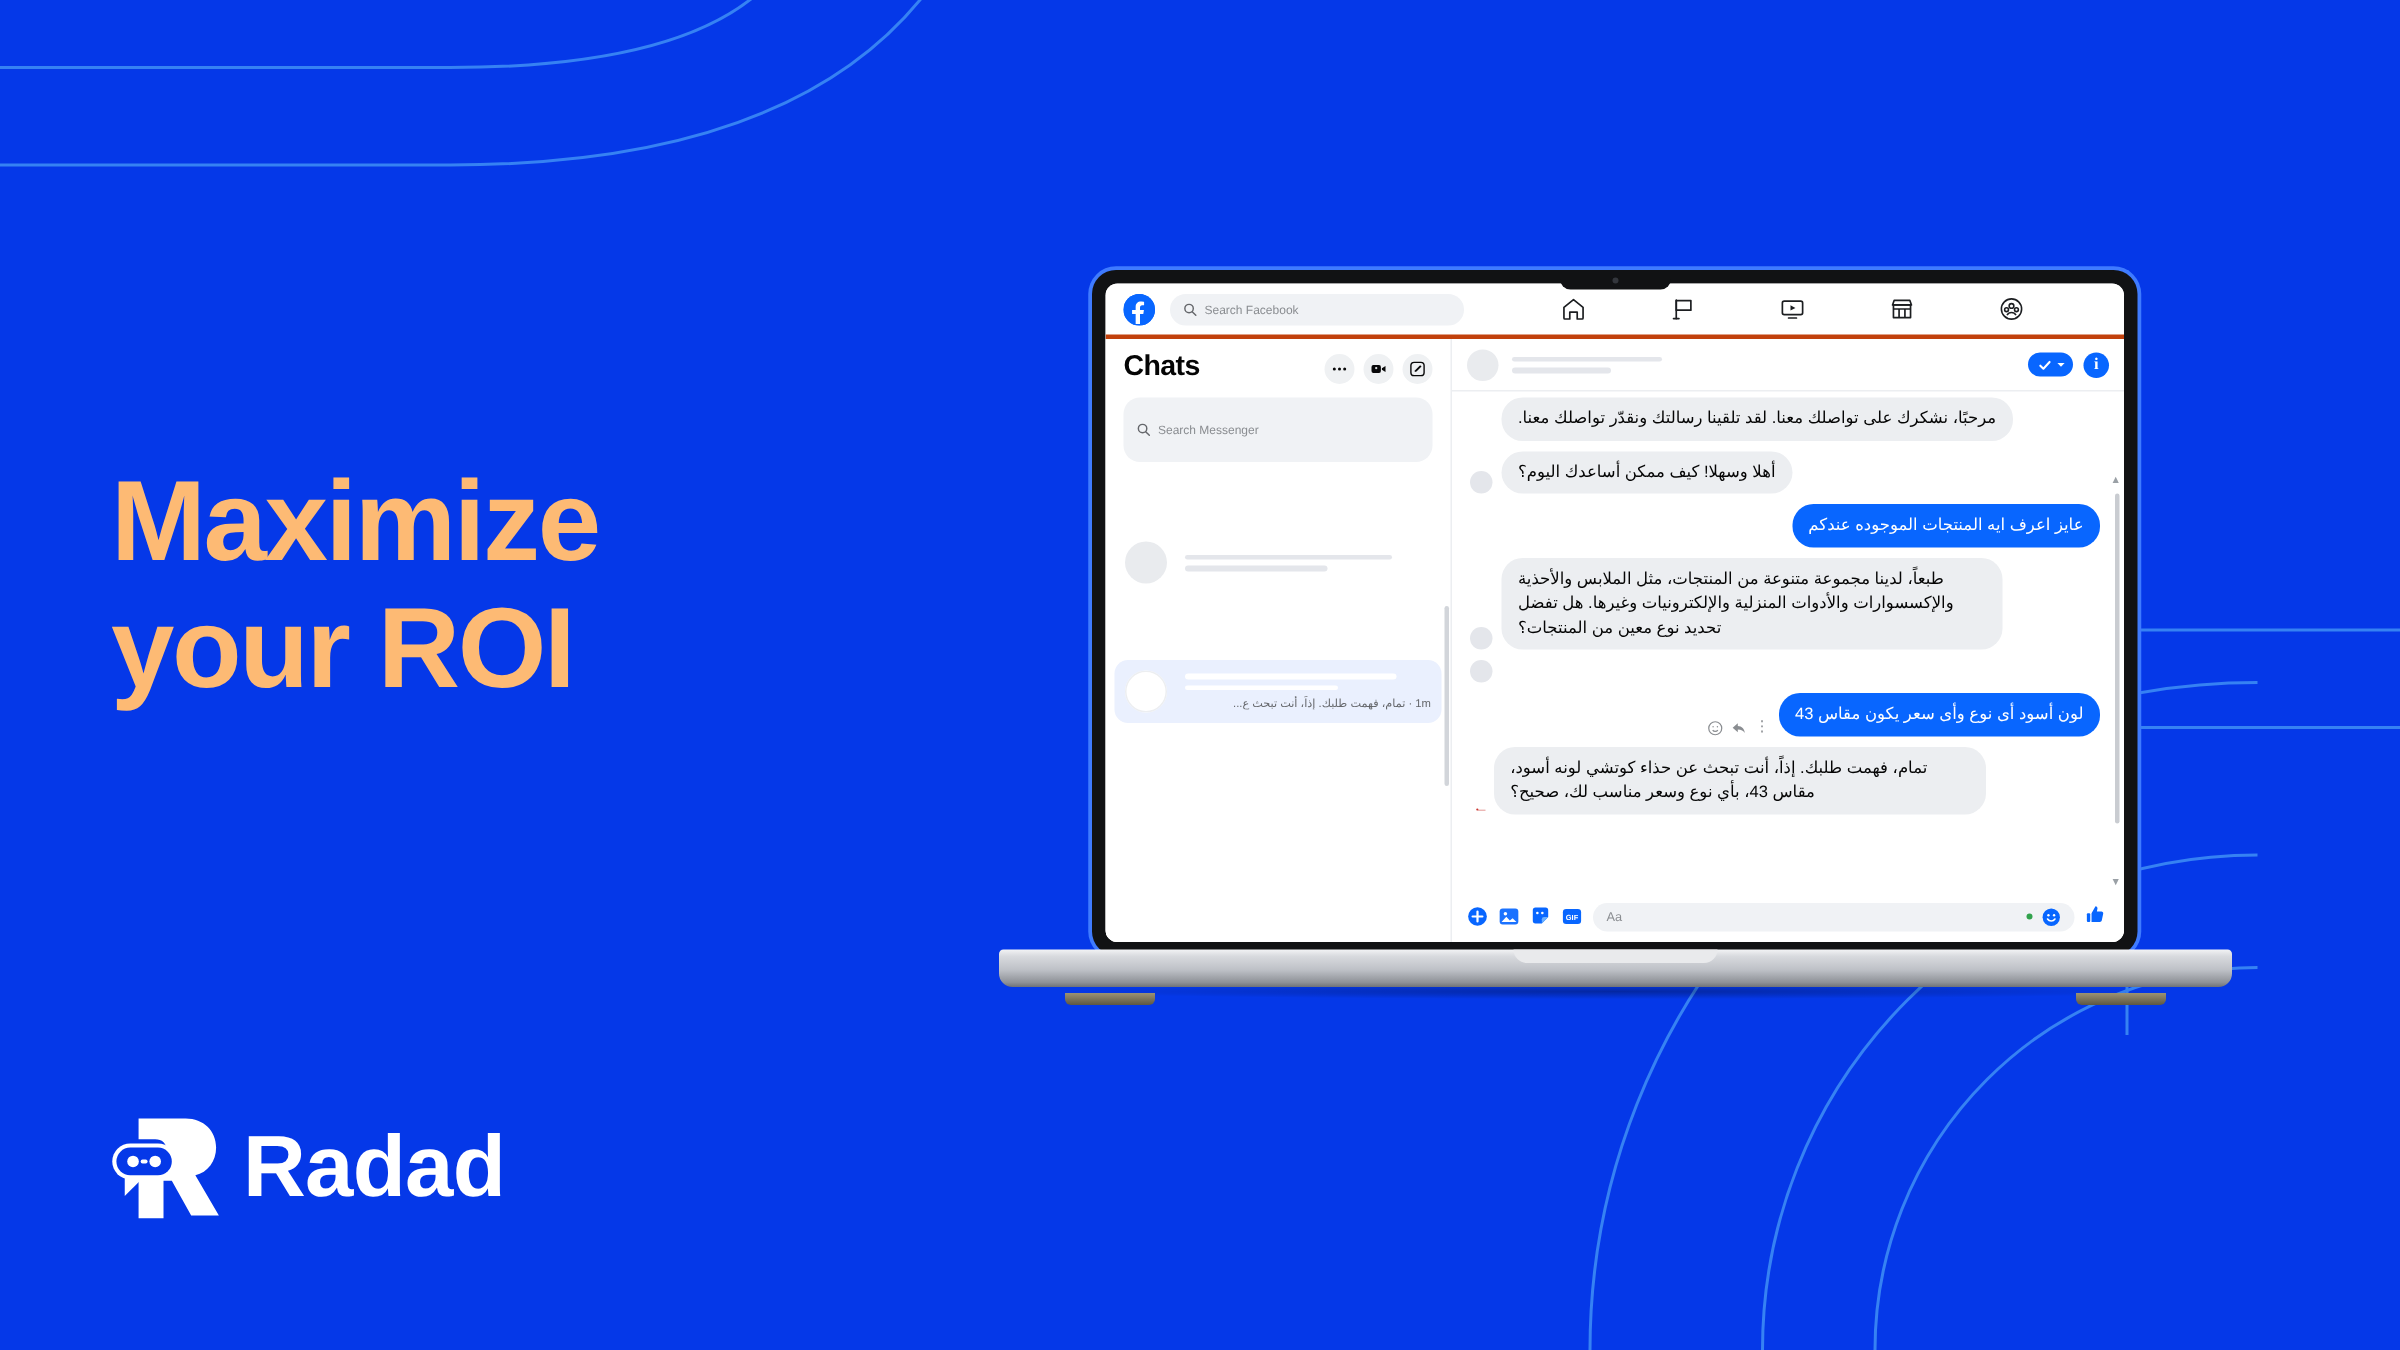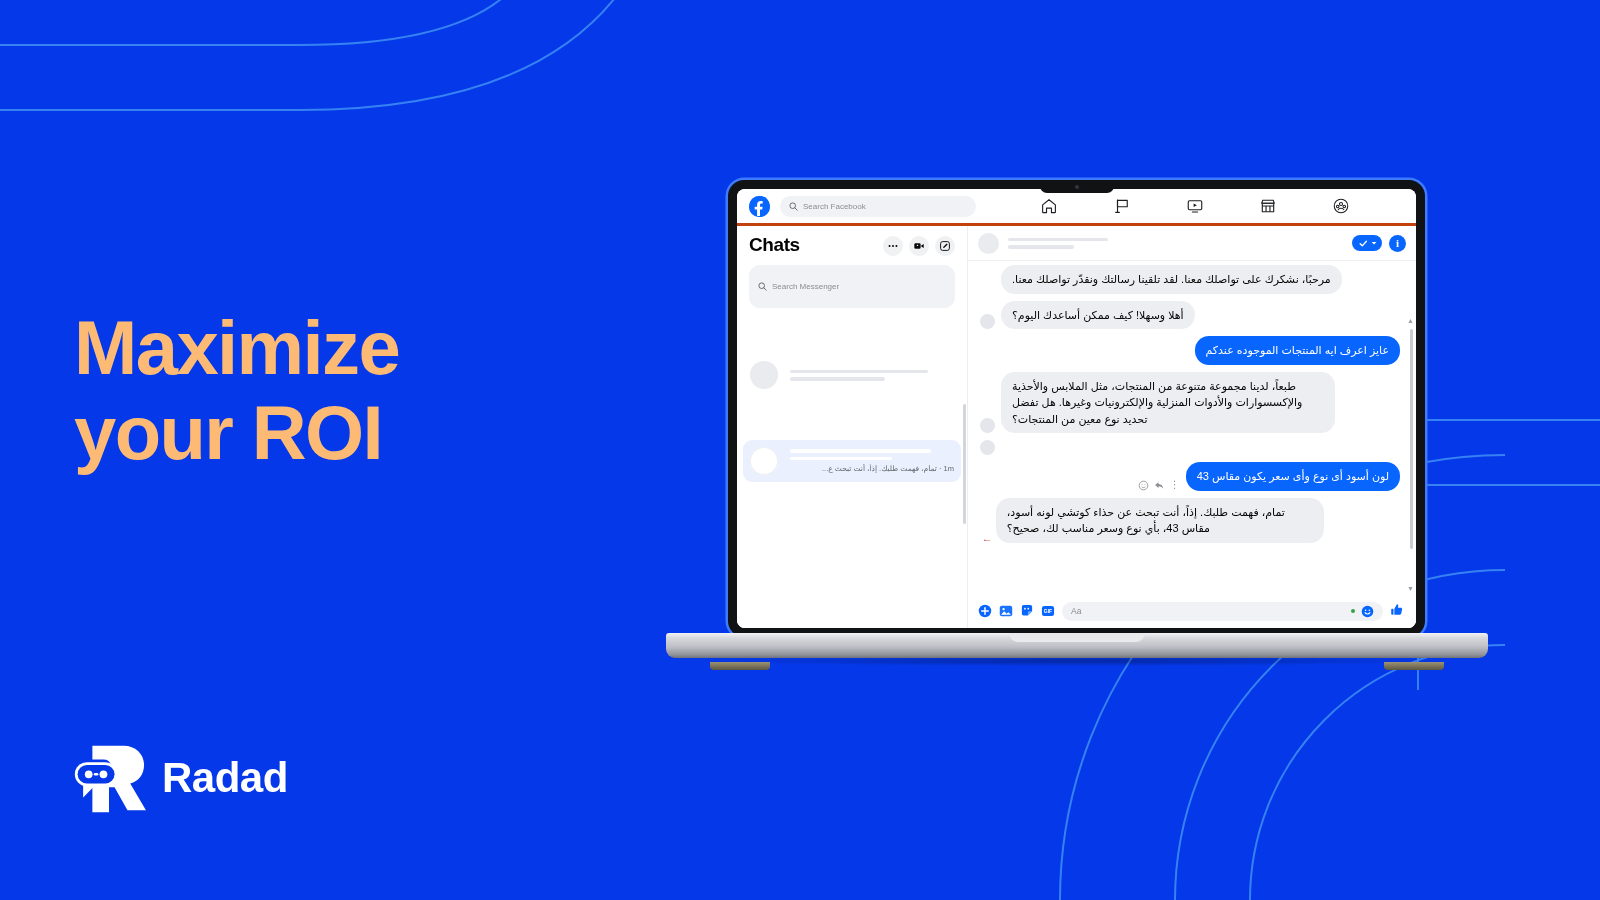--- a/index.html
+++ b/index.html
@@ -18,21 +18,21 @@
   .headline{
     position:absolute;left:74px;top:305px;width:620px;
     color:#fdba74;font-size:76px;line-height:1.12;font-weight:700;
     letter-spacing:-1.6px;
   }
   .headline .l2{display:block;}
 
   
   .logo{position:absolute;left:72px;top:742px;display:flex;align-items:center;gap:16px;}
   .logo-mark{width:74px;height:72px;display:block;}
-  .logo-text{color:#fff;font-size:42px;font-weight:600;letter-spacing:-0.5px;line-height:1;}
+  .logo-text{color:#fff;font-size:58px;font-weight:600;letter-spacing:-0.5px;line-height:1;}
 
   
   .laptop{position:absolute;left:666px;top:180px;width:822px;height:500px;}
   .lid{
     position:absolute;left:62px;top:0;width:697px;height:457px;
     background:#111214;border-radius:16px;
     box-shadow:0 0 0 2.5px #3f7bff;
     padding:0;
   }
   .notch{

